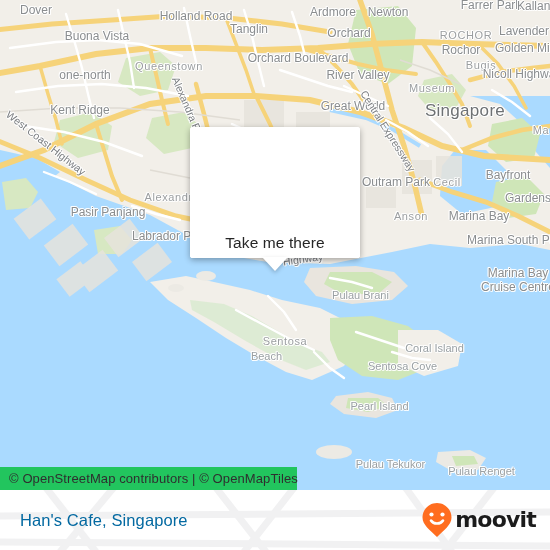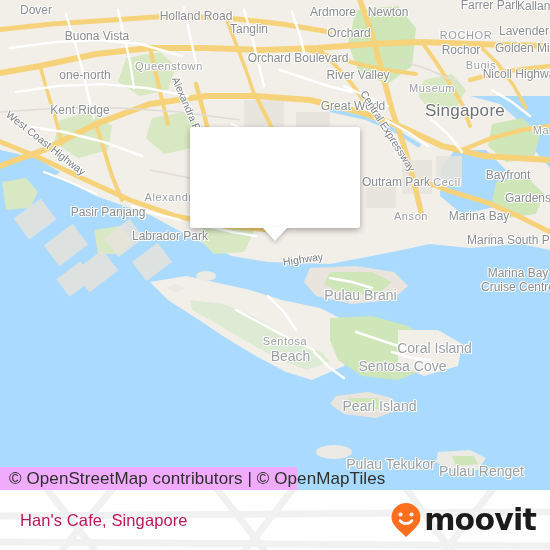--- a/index.html
+++ b/index.html
@@ -65,37 +65,37 @@
   .lbl-sub {
     font-size: 11px;
     color: #9b9ea0;
     letter-spacing: .6px;
   }
   .lbl-road {
     font-size: 10.5px;
     color: #7a7d80;
   }
   .lbl-island {
-    font-size: 14px;
+    font-size: 11px;
     color: #9aa0a3;
     padding-left: 17px;
   }
 
   
   #attribution {
     position: absolute;
     left: 0;
     bottom: 0;
     height: 23px;
-    background: #f0abfc;
+    background: #22c55e;
     display: flex;
     align-items: center;
     padding: 0 10px 0 9px;
     box-sizing: border-box;
-    font-size: 17px;
+    font-size: 13px;
     color: #2f2f2f;
     letter-spacing: .1px;
     white-space: nowrap;
   }
 
   
   #popup {
     position: absolute;
     left: 190px;
     top: 127px;
@@ -155,35 +155,35 @@
     top: 0;
     width: 550px;
     height: 60px;
   }
   #footer-title {
     position: absolute;
     left: 20px;
     top: 50%;
     transform: translateY(-50%);
     font-size: 16.5px;
-    color: #be185d;
+    color: #0369a1;
     letter-spacing: .1px;
     white-space: nowrap;
   }
   #footer-logo {
     position: absolute;
     right: 14px;
     top: 50%;
     transform: translateY(-50%);
     display: flex;
     align-items: center;
     gap: 2px;
   }
   #moovit-wordmark {
-    font-size: 30px;
+    font-size: 22px;
     font-weight: bold;
     color: #1b1b1b;
     letter-spacing: -0.8px;
     line-height: 1;
     font-family: "DejaVu Sans", sans-serif;
   }
 </style>
 </head>
 <body>
 
@@ -370,39 +370,40 @@
         <div class="map-label lbl-area" style="left: 479px; top: 216px;">Marina Bay</div>
         <div class="map-label lbl-area" style="left: 528px; top: 198px;">Gardens</div>
         <div class="map-label lbl-area" style="left: 170px; top: 236px;">Labrador Park</div>
         <div class="map-label lbl-area" style="left: 515px; top: 240px;">Marina South Pier</div>
         <div class="map-label lbl-road" style="left: 303px; top: 259px; transform: translate(-50%, -50%) rotate(-8deg);">Highway</div>
         <div class="map-label lbl-area" style="left: 518px; top: 273px;">Marina Bay</div>
         <div class="map-label lbl-area" style="left: 518px; top: 287px;">Cruise Centre</div>
         <div class="map-label lbl-island" style="left: 352px; top: 295px;">Pulau Brani</div>
         <div class="map-label lbl-sub" style="left: 285px; top: 341px;">Sentosa</div>
         <div class="map-label lbl-island" style="left: 426px; top: 348px;">Coral Island</div>
-        <div class="map-label lbl-island" style="left: 258px; top: 356px; margin-left: 24px;">Beach</div>
+        <div class="map-label lbl-island" style="left: 258px; top: 356px;">Beach</div>
         <div class="map-label lbl-island" style="left: 394px; top: 366px;">Sentosa Cove</div>
         <div class="map-label lbl-island" style="left: 371px; top: 406px;">Pearl Island</div>
         <div class="map-label lbl-island" style="left: 382px; top: 464px;">Pulau Tekukor</div>
         <div class="map-label lbl-island" style="left: 473px; top: 471px;">Pulau Renget</div>
       </div>
 
     <div id="attribution" style="width: 297px;">
       <span>© OpenStreetMap contributors | © OpenMapTiles</span>
     </div>
 
     <div id="popup">
       <div id="popup-body">
         <div id="popup-image">
           <svg width="46" height="58" viewBox="0 0 46 58">
             <path d="M23 3 C12.5 3 4 11.5 4 22 C4 33 15 44 23 55 C31 44 42 33 42 22 C42 11.5 33.5 3 23 3 Z" fill="none" stroke="#ffffff" stroke-width="3"></path>
             <circle cx="23" cy="21" r="8" fill="#ffffff"></circle>
           </svg>
         </div>
+        <div id="popup-caption">Take me there</div>
       </div>
       <div id="popup-tail"></div>
     </div>
   </div>
 
   <div id="footer">
     <svg id="footer-bg" viewBox="0 0 550 60" preserveAspectRatio="none">
       <rect x="0" y="0" width="550" height="60" fill="#ffffff"></rect>
       <g stroke="#f1f1f2" fill="none" stroke-width="7">
         <path d="M40,-10 L96,62"></path>

